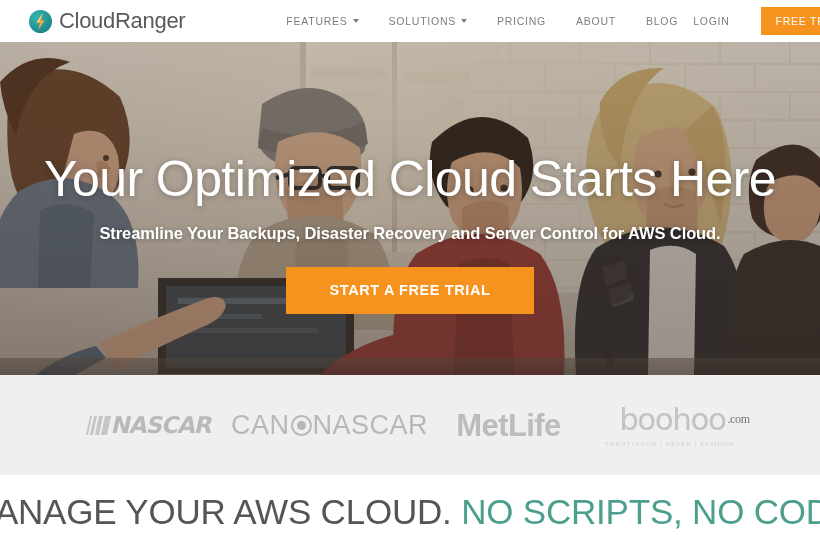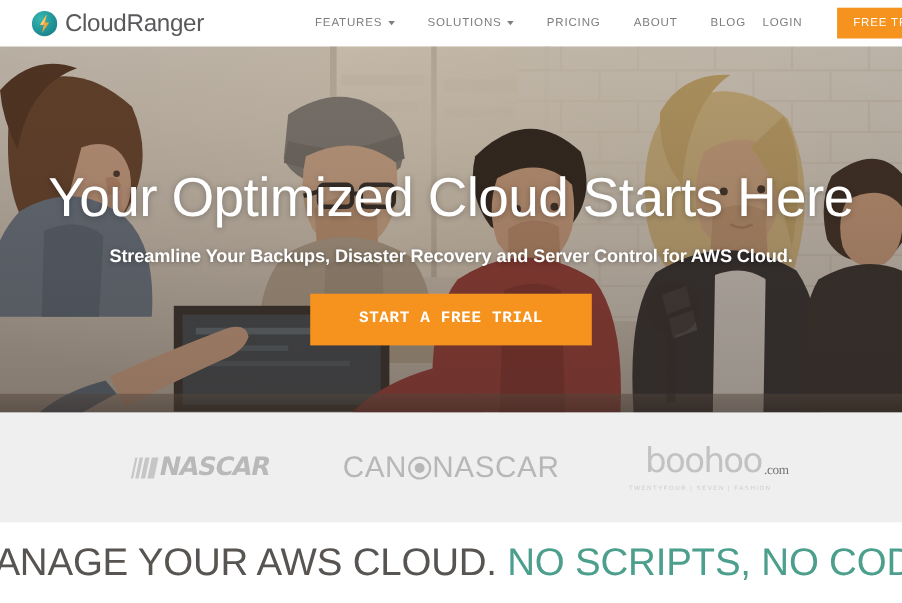--- a/index.html
+++ b/index.html
@@ -68,21 +68,21 @@
   .hero-title {
     color:#ffffff; font-size:50px; font-weight:300; letter-spacing:-.6px;
     line-height:1; text-shadow:0 1px 6px rgba(0,0,0,.28); white-space:nowrap;
   }
   .hero-sub {
     color:#ffffff; font-size:16.5px; font-weight:600; margin-top:20px;
     text-shadow:0 1px 5px rgba(0,0,0,.35); white-space:nowrap; letter-spacing:-.1px;
   }
   .hero-cta {
     margin-top:24px; background:#f6921e; color:#fff; border:none;
-    font-family:Liberation Mono, monospace; font-size:14.5px; font-weight:700; letter-spacing:.6px;
+    font-family:Liberation Sans, sans-serif; font-size:14.5px; font-weight:700; letter-spacing:.6px;
     padding:16px 44px; text-transform:uppercase; line-height:1;
   }
 
   
   .logobar {
     position:absolute; top:375px; left:0; width:820px; height:100px;
     background:#efefef; display:flex; align-items:center; justify-content:center;
   }
   .logobar-inner { display:flex; align-items:center; gap:0; width:720px; justify-content:space-between; padding:0 20px; }
   .client { display:flex; align-items:center; justify-content:center; flex:1; }
@@ -105,21 +105,21 @@
     display:inline-block; width:21px; height:21px; border-radius:50%;
     border:2px solid #b7b7b7; position:relative; margin:0 1px;
   }
   .canonical .o-dot::after {
     content:""; position:absolute; inset:4px; border-radius:50%; background:#b7b7b7;
   }
 
   .metlife { font-size:31px; font-weight:700; color:#bcbcbc; letter-spacing:-.6px; line-height:1; }
 
   .boohoo { display:flex; flex-direction:column; align-items:center; }
-  .boohoo-top { display:flex; align-items:flex-end;margin-left:30px; }
+  .boohoo-top { display:flex; align-items:center;margin-left:30px; }
   .boohoo-word {
     font-size:31px; color:#c2c2c2; font-weight:400; letter-spacing:-1.5px; line-height:1;
     font-family:"DejaVu Sans", sans-serif;
   }
   .boohoo-com { font-size:12px; color:#737373; margin-left:2px; letter-spacing:-.3px;font-family:Liberation Serif, serif; }
   .boohoo-tag {
     margin-top:6px; font-size:5.5px; color:#cccccc; letter-spacing:1.4px;
     white-space:nowrap;
   }
 
@@ -326,20 +326,23 @@
     </div>
 
     <div class="client">
       <div class="canonical">
         <span>CAN</span>
         <span class="o-dot"></span>
         <span>NASCAR</span>
       </div>
     </div>
 
+    <div class="client">
+      <span class="metlife">MetLife</span>
+    </div>
 
     <div class="client">
       <div class="boohoo">
         <div class="boohoo-top">
           <span class="boohoo-word">boohoo</span>
           <span class="boohoo-com">.com</span>
         </div>
         <div class="boohoo-tag">TWENTYFOUR  |  SEVEN  |  FASHION</div>
       </div>
     </div>

